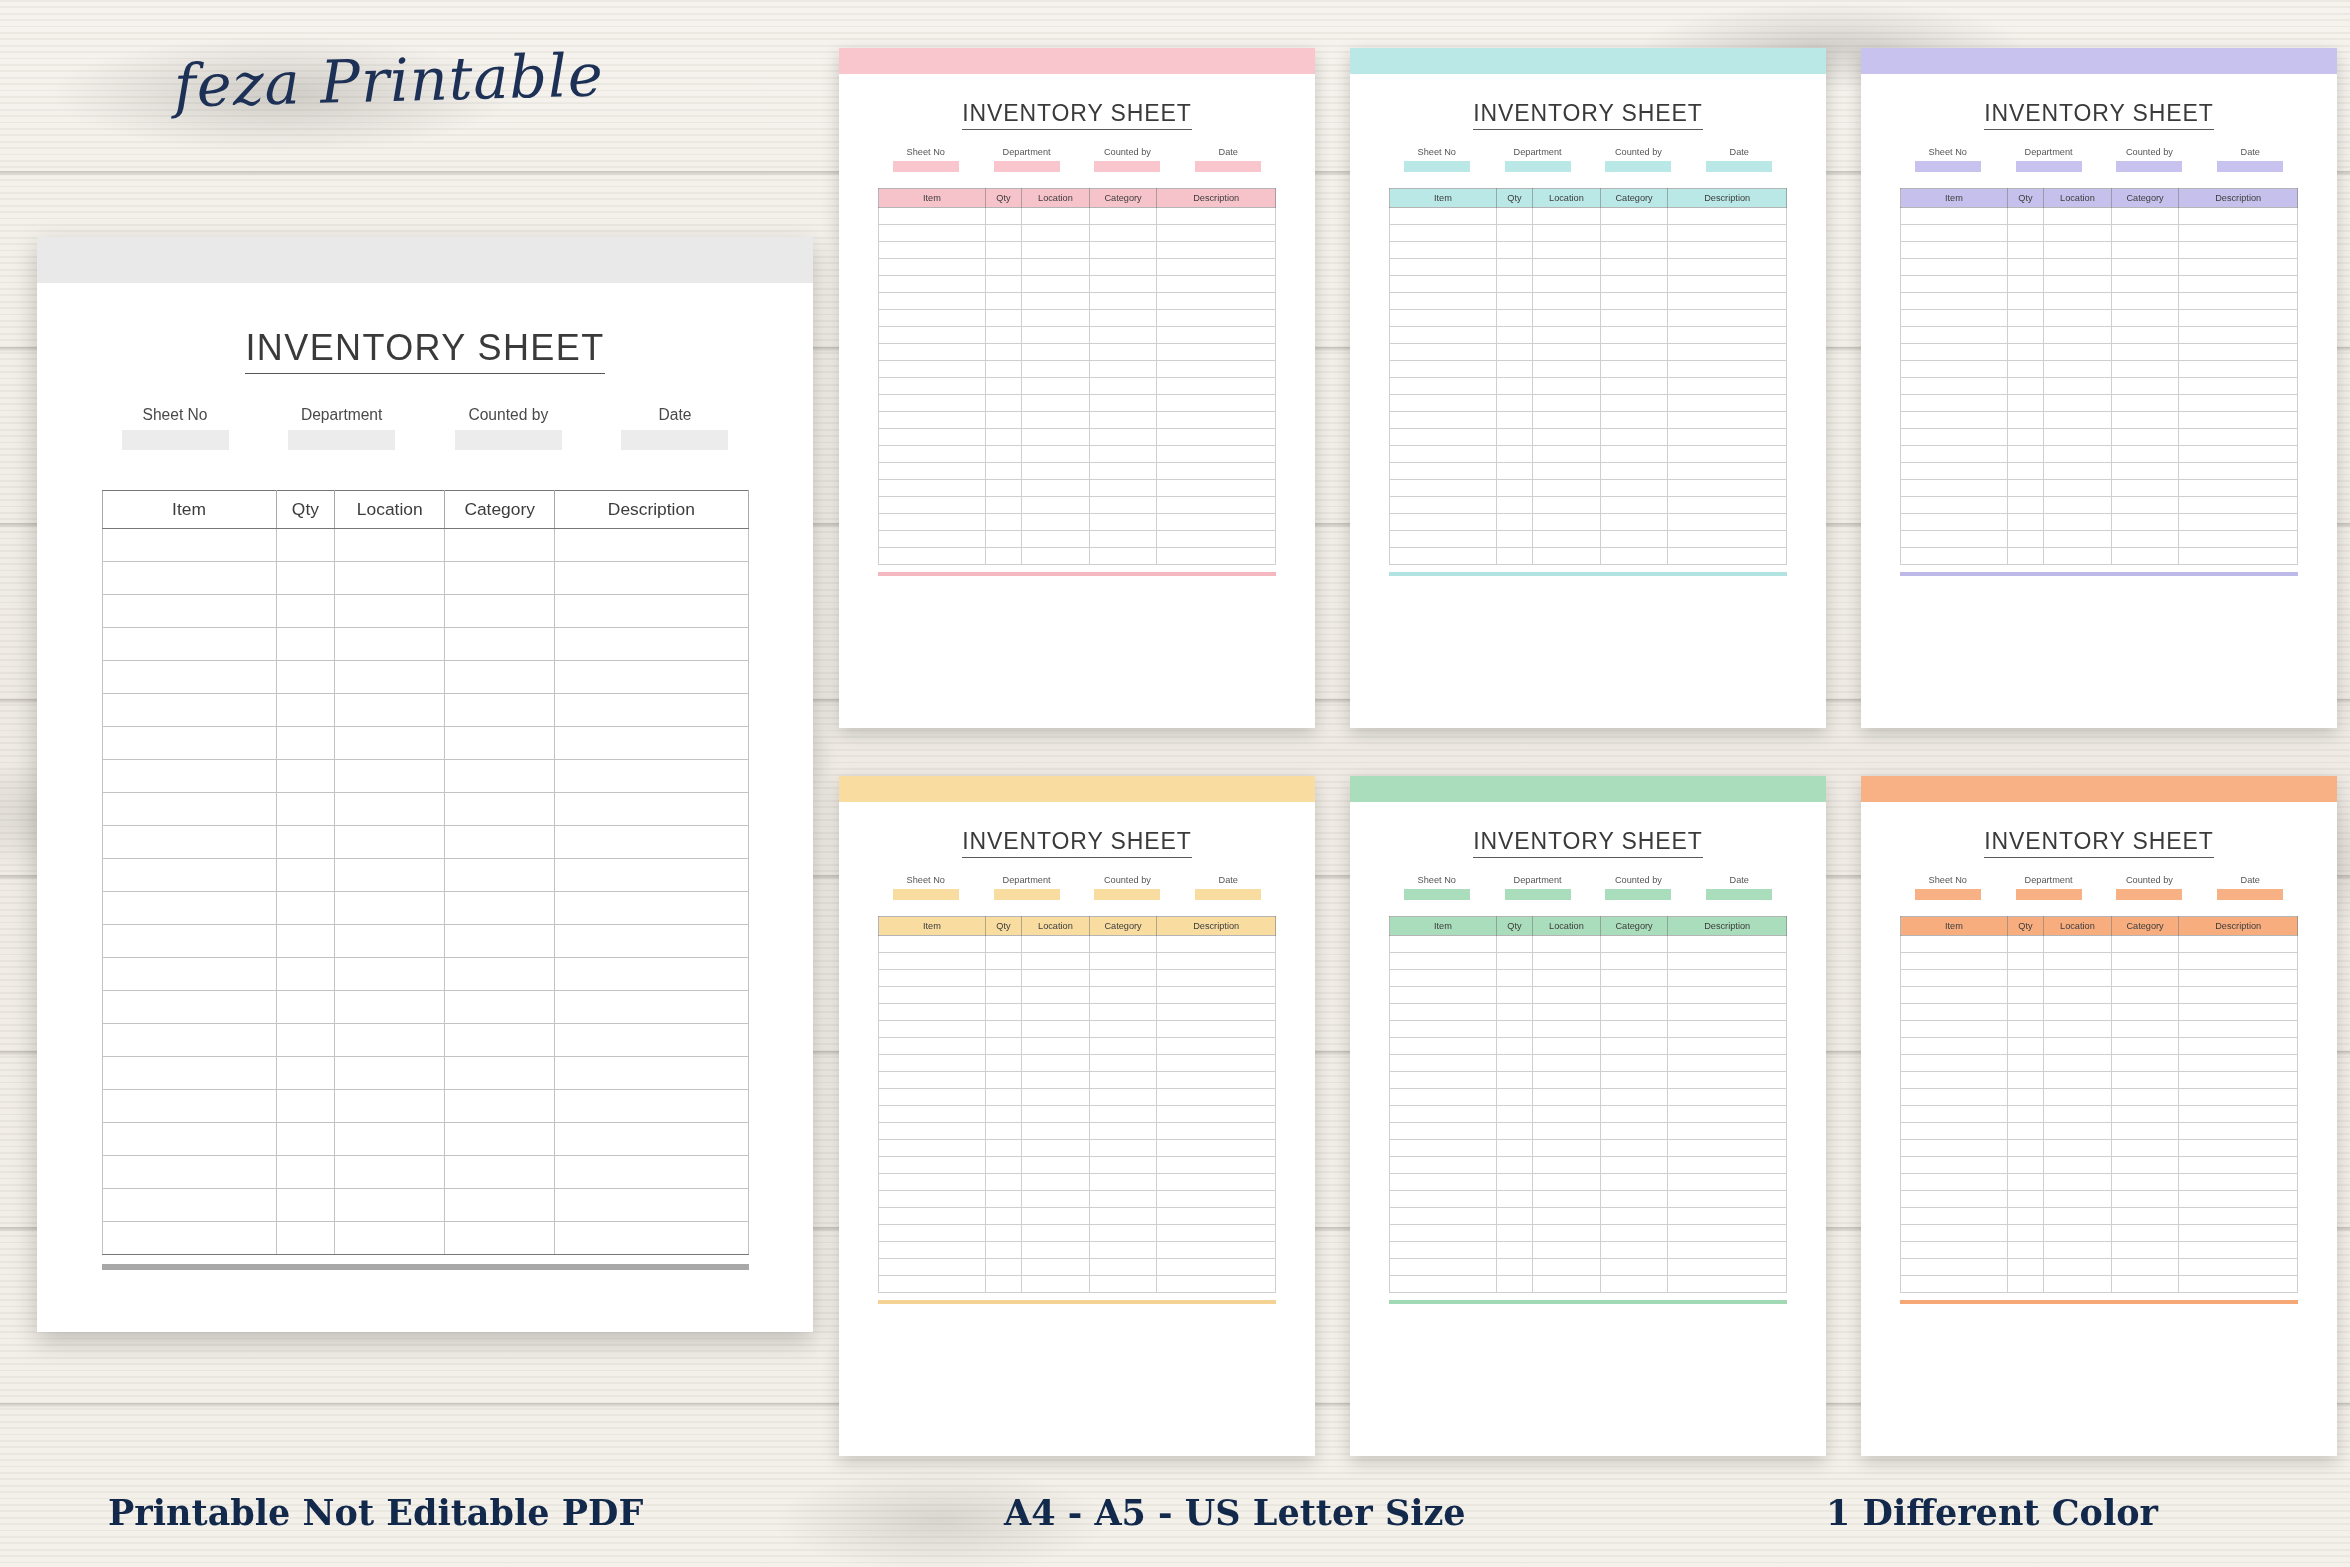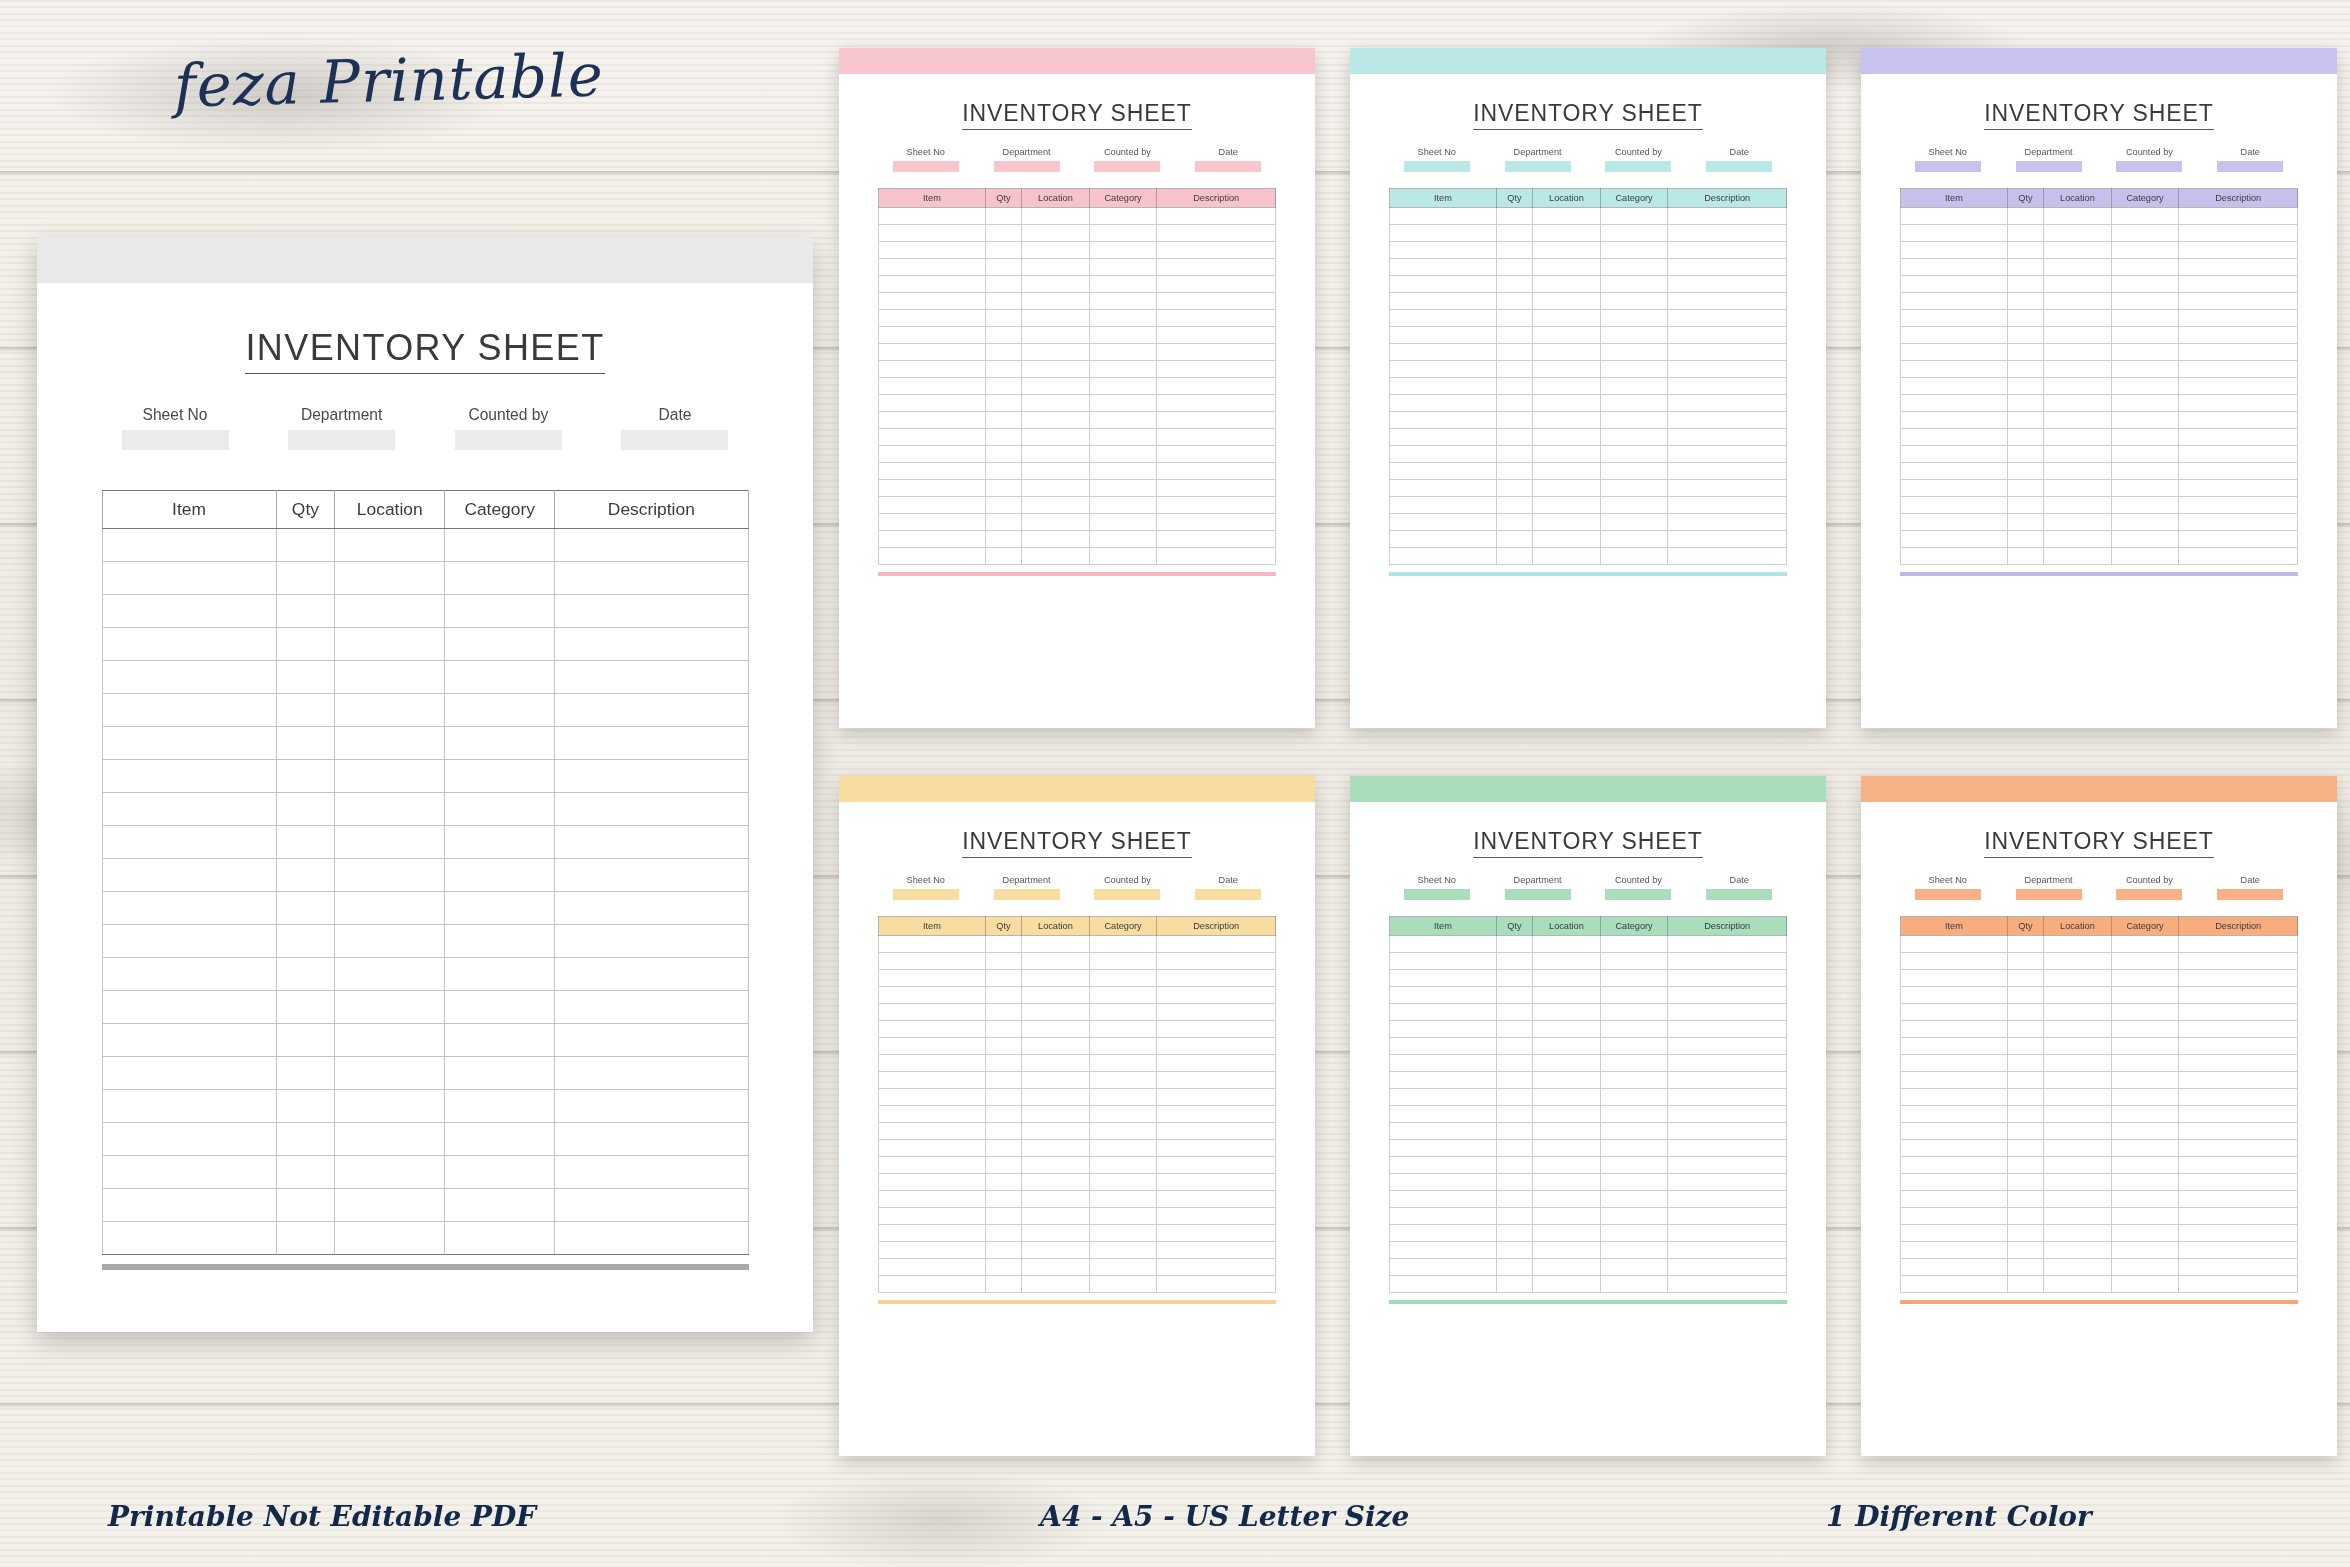--- a/index.html
+++ b/index.html
@@ -194,27 +194,26 @@
   .c-loc { width: 17%; }
   .c-cat { width: 17%; }
   .c-desc { width: 30%; }
 
   
   .caption {
     position: absolute;
     bottom: 35px;
     font-family: "DejaVu Serif", serif;
     font-weight: bold;
-    font-size: 28px;
+    font-size: 35px;
     color: #13294b;
     white-space: nowrap;
-    font-style: italic;
   }
   #cap1 { left: 108px; }
-  #cap2 { left: 1004px; margin-left: 36px; }
+  #cap2 { left: 1004px; }
   #cap3 { left: 1826px; }
 </style>
 </head>
 <body>
 
 <div id="wood-bg"></div>
 
 <div id="brand">feza Printable</div>
 
 <div id="big-sheet">

